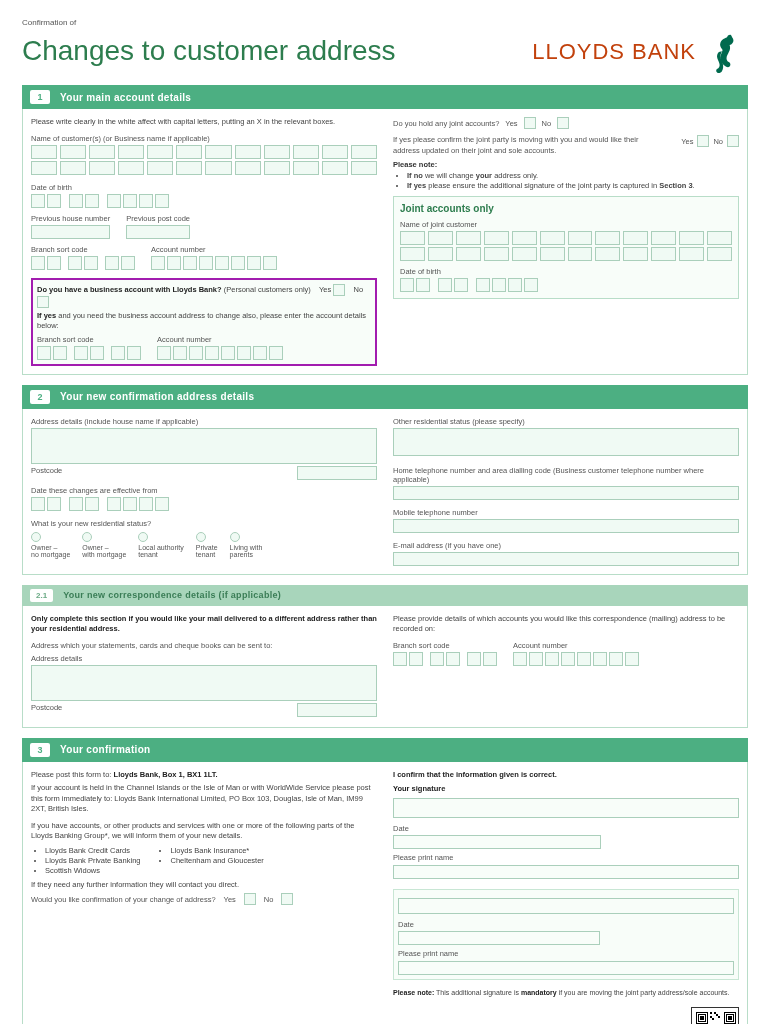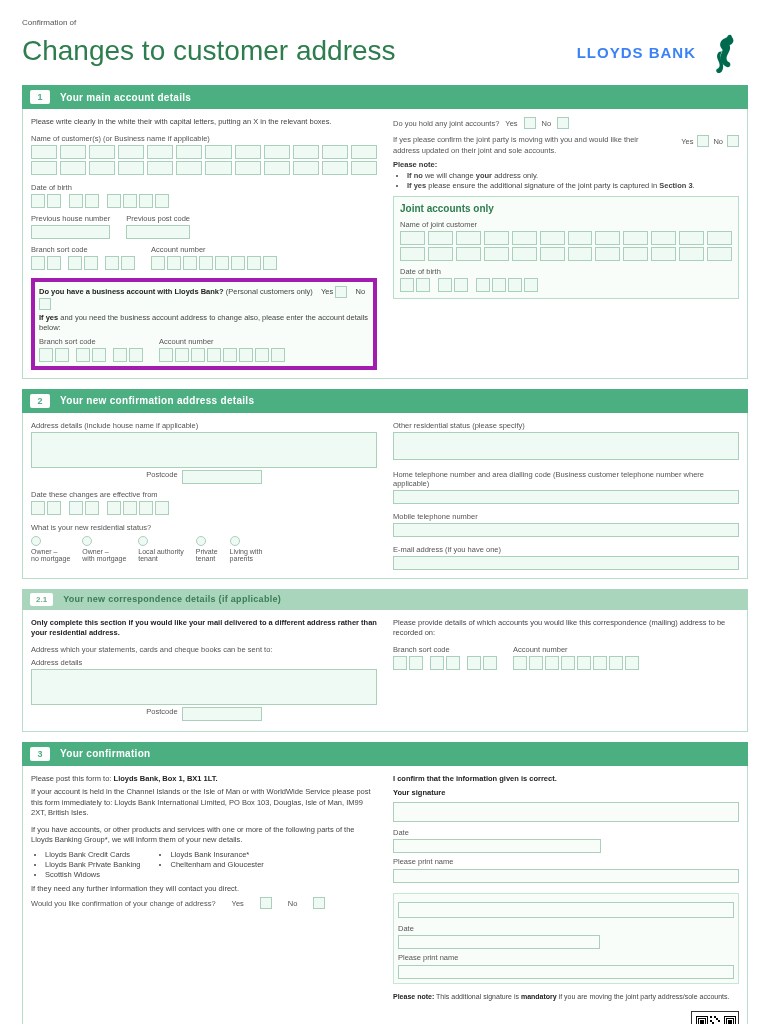--- a/index.html
+++ b/index.html
@@ -28,23 +28,23 @@
       align-items: flex-end;
       justify-content: space-between;
       margin-bottom: 10px;
     }
     .lloyds-logo {
       display: flex;
       align-items: center;
       gap: 6px;
     }
     .lloyds-logo-text {
-      font-size: 15px;
-      font-weight: bold;
-      color: #3b82f6;
+      font-size: 22px;
+      font-weight: normal;
+      color: #c2410c;
       letter-spacing: 1px;
     }
     .horse-icon {
       width: 46px;
       height: 46px;
     }
 
     
     .section-header {
       background: #4caf82;
@@ -192,21 +192,21 @@
       list-style: disc;
       padding-left: 14px;
       font-size: 7.5px;
       color: #444;
     }
     .bullet-list li { margin-bottom: 1px; }
 
     
     .postcode-row {
       display: flex;
-      justify-content: center;
+      justify-content: space-between;
       margin-top: 2px;
       margin-bottom: 2px;
     }
     .postcode-label {
       font-size: 7.5px;
       color: #555;
       margin-right: 4px;
     }
     .postcode-box {
       border: 1px solid #aacfbb;
@@ -312,21 +312,21 @@
 </div>
 
 <div>
   <div class="section-header">
     <span class="section-num">1</span>
     <span class="section-title">Your main account details</span>
   </div>
   <div class="section-body">
     <div class="two-col">
       <div class="col-left">
-        <p class="para-text">Please write clearly in the white their with capital letters, putting an X in the relevant boxes.</p>
+        <p class="para-text">Please write clearly in the white affect with capital letters, putting an X in the relevant boxes.</p>
         <p class="field-label">Name of customer(s) (or Business name if applicable)</p>
 
         <div class="name-grid">
 
           <div style="width:100%">
             <div class="input-row">
               <div class="input-cell-wide"></div>
               <div class="input-cell-wide"></div>
               <div class="input-cell-wide"></div>
               <div class="input-cell-wide"></div>
@@ -407,21 +407,21 @@
                 <div class="dob-cell"></div>
                 <div class="dob-cell"></div>
               <div class="dob-cell"></div>
                 <div class="dob-cell"></div>
                 <div class="dob-cell"></div>
                 <div class="dob-cell"></div>
             </div>
           </div>
         </div>
 
-        <div style="margin-top:8px; padding: 4px; border: 4px solid #a21caf; background: #f8fdf9;">
+        <div style="margin-top:8px; padding: 4px; border: 2px solid #a21caf; background: #f8fdf9;">
           <p class="para-text">
             <strong>Do you have a business account with Lloyds Bank?</strong>
             <span>(Personal customers only)</span>
             &nbsp;&nbsp;
             <span>Yes</span> <span class="yes-no-box" style="display:inline-block; vertical-align:middle; margin-right:6px"></span>
             <span>No</span> <span class="yes-no-box" style="display:inline-block; vertical-align:middle"></span>
           </p>
           <p class="para-text">
             <strong>If yes</strong>
             <span>and you need the business account address to change also, please enter the account details below:</span>
@@ -684,21 +684,21 @@
             <li>Lloyds Bank Private Banking</li>
             <li>Scottish Widows</li>
           </ul>
           <ul class="bullet-list">
             <li>Lloyds Bank Insurance*</li>
             <li>Cheltenham and Gloucester</li>
           </ul>
         </div>
         <p class="para-text" style="margin-top:4px">If they need any further information they will contact you direct.</p>
 
-        <div class="yes-no-row" style="gap:16px">
+        <div class="yes-no-row" style="gap:8px">
           <span>Would you like confirmation of your change of address?</span>
           <span>Yes</span>
           <div class="yes-no-box"></div>
           <span>No</span>
           <div class="yes-no-box"></div>
         </div>
 
       </div>
 
       <div class="col-right">

